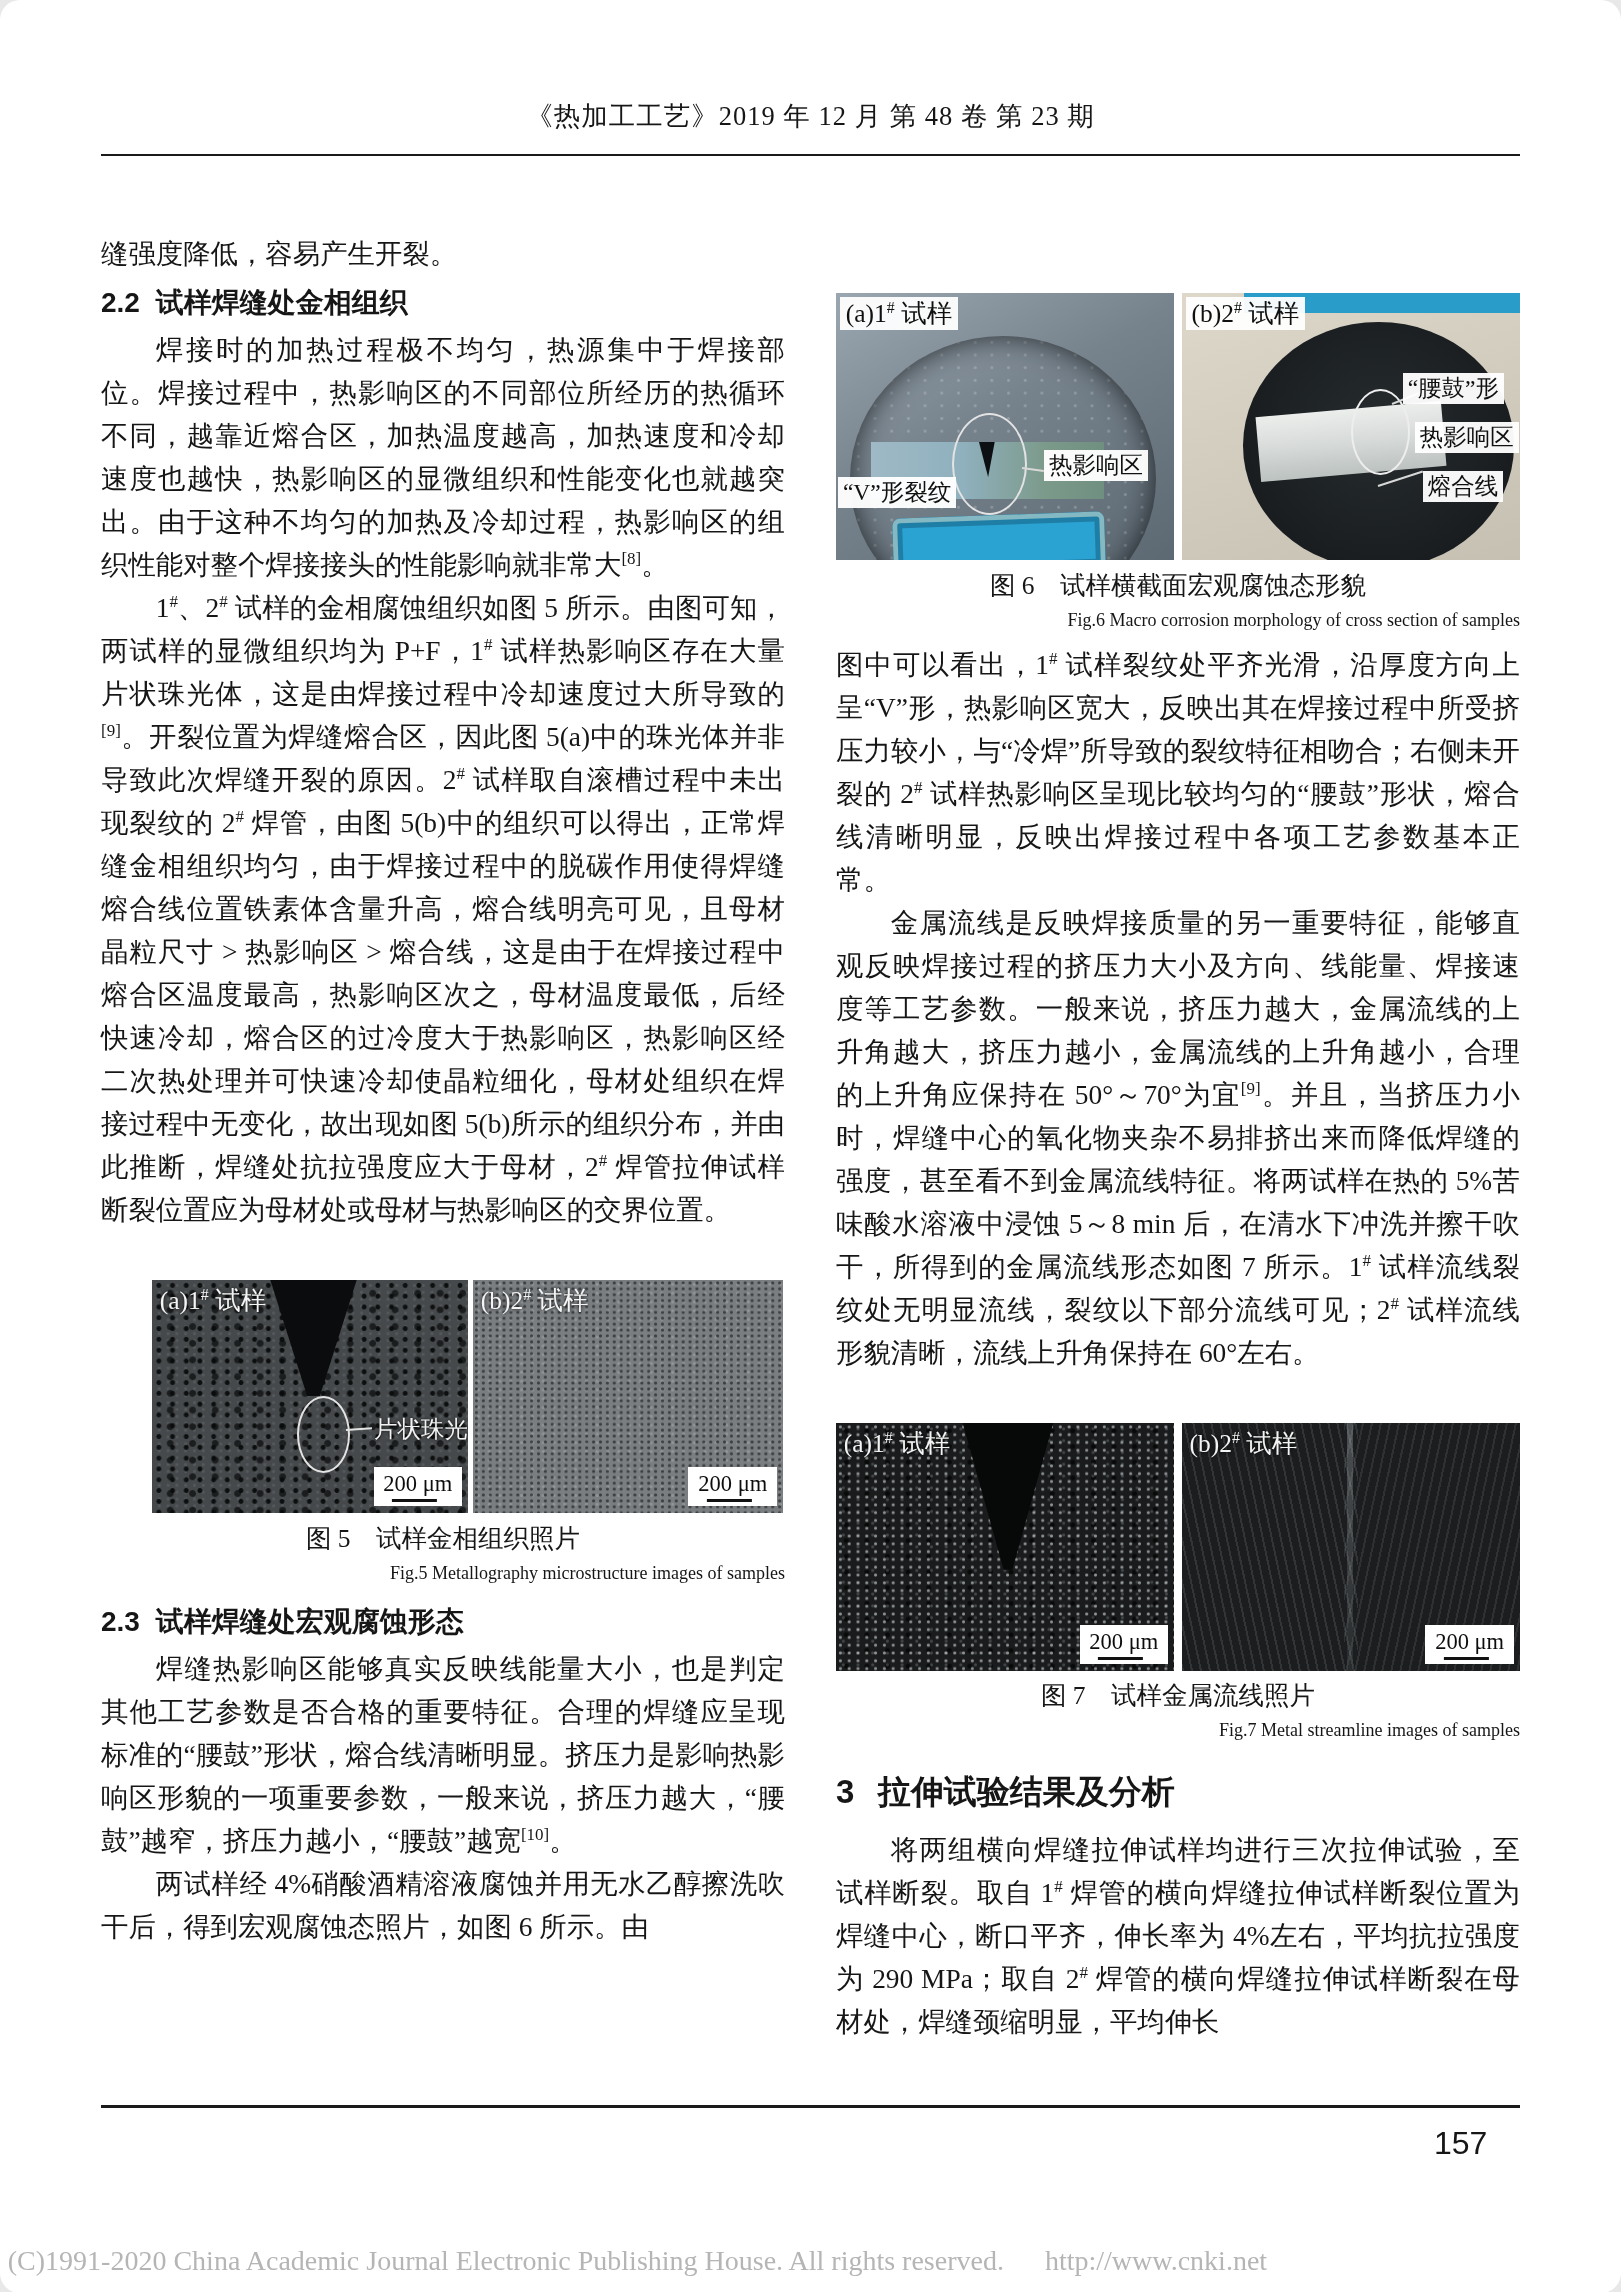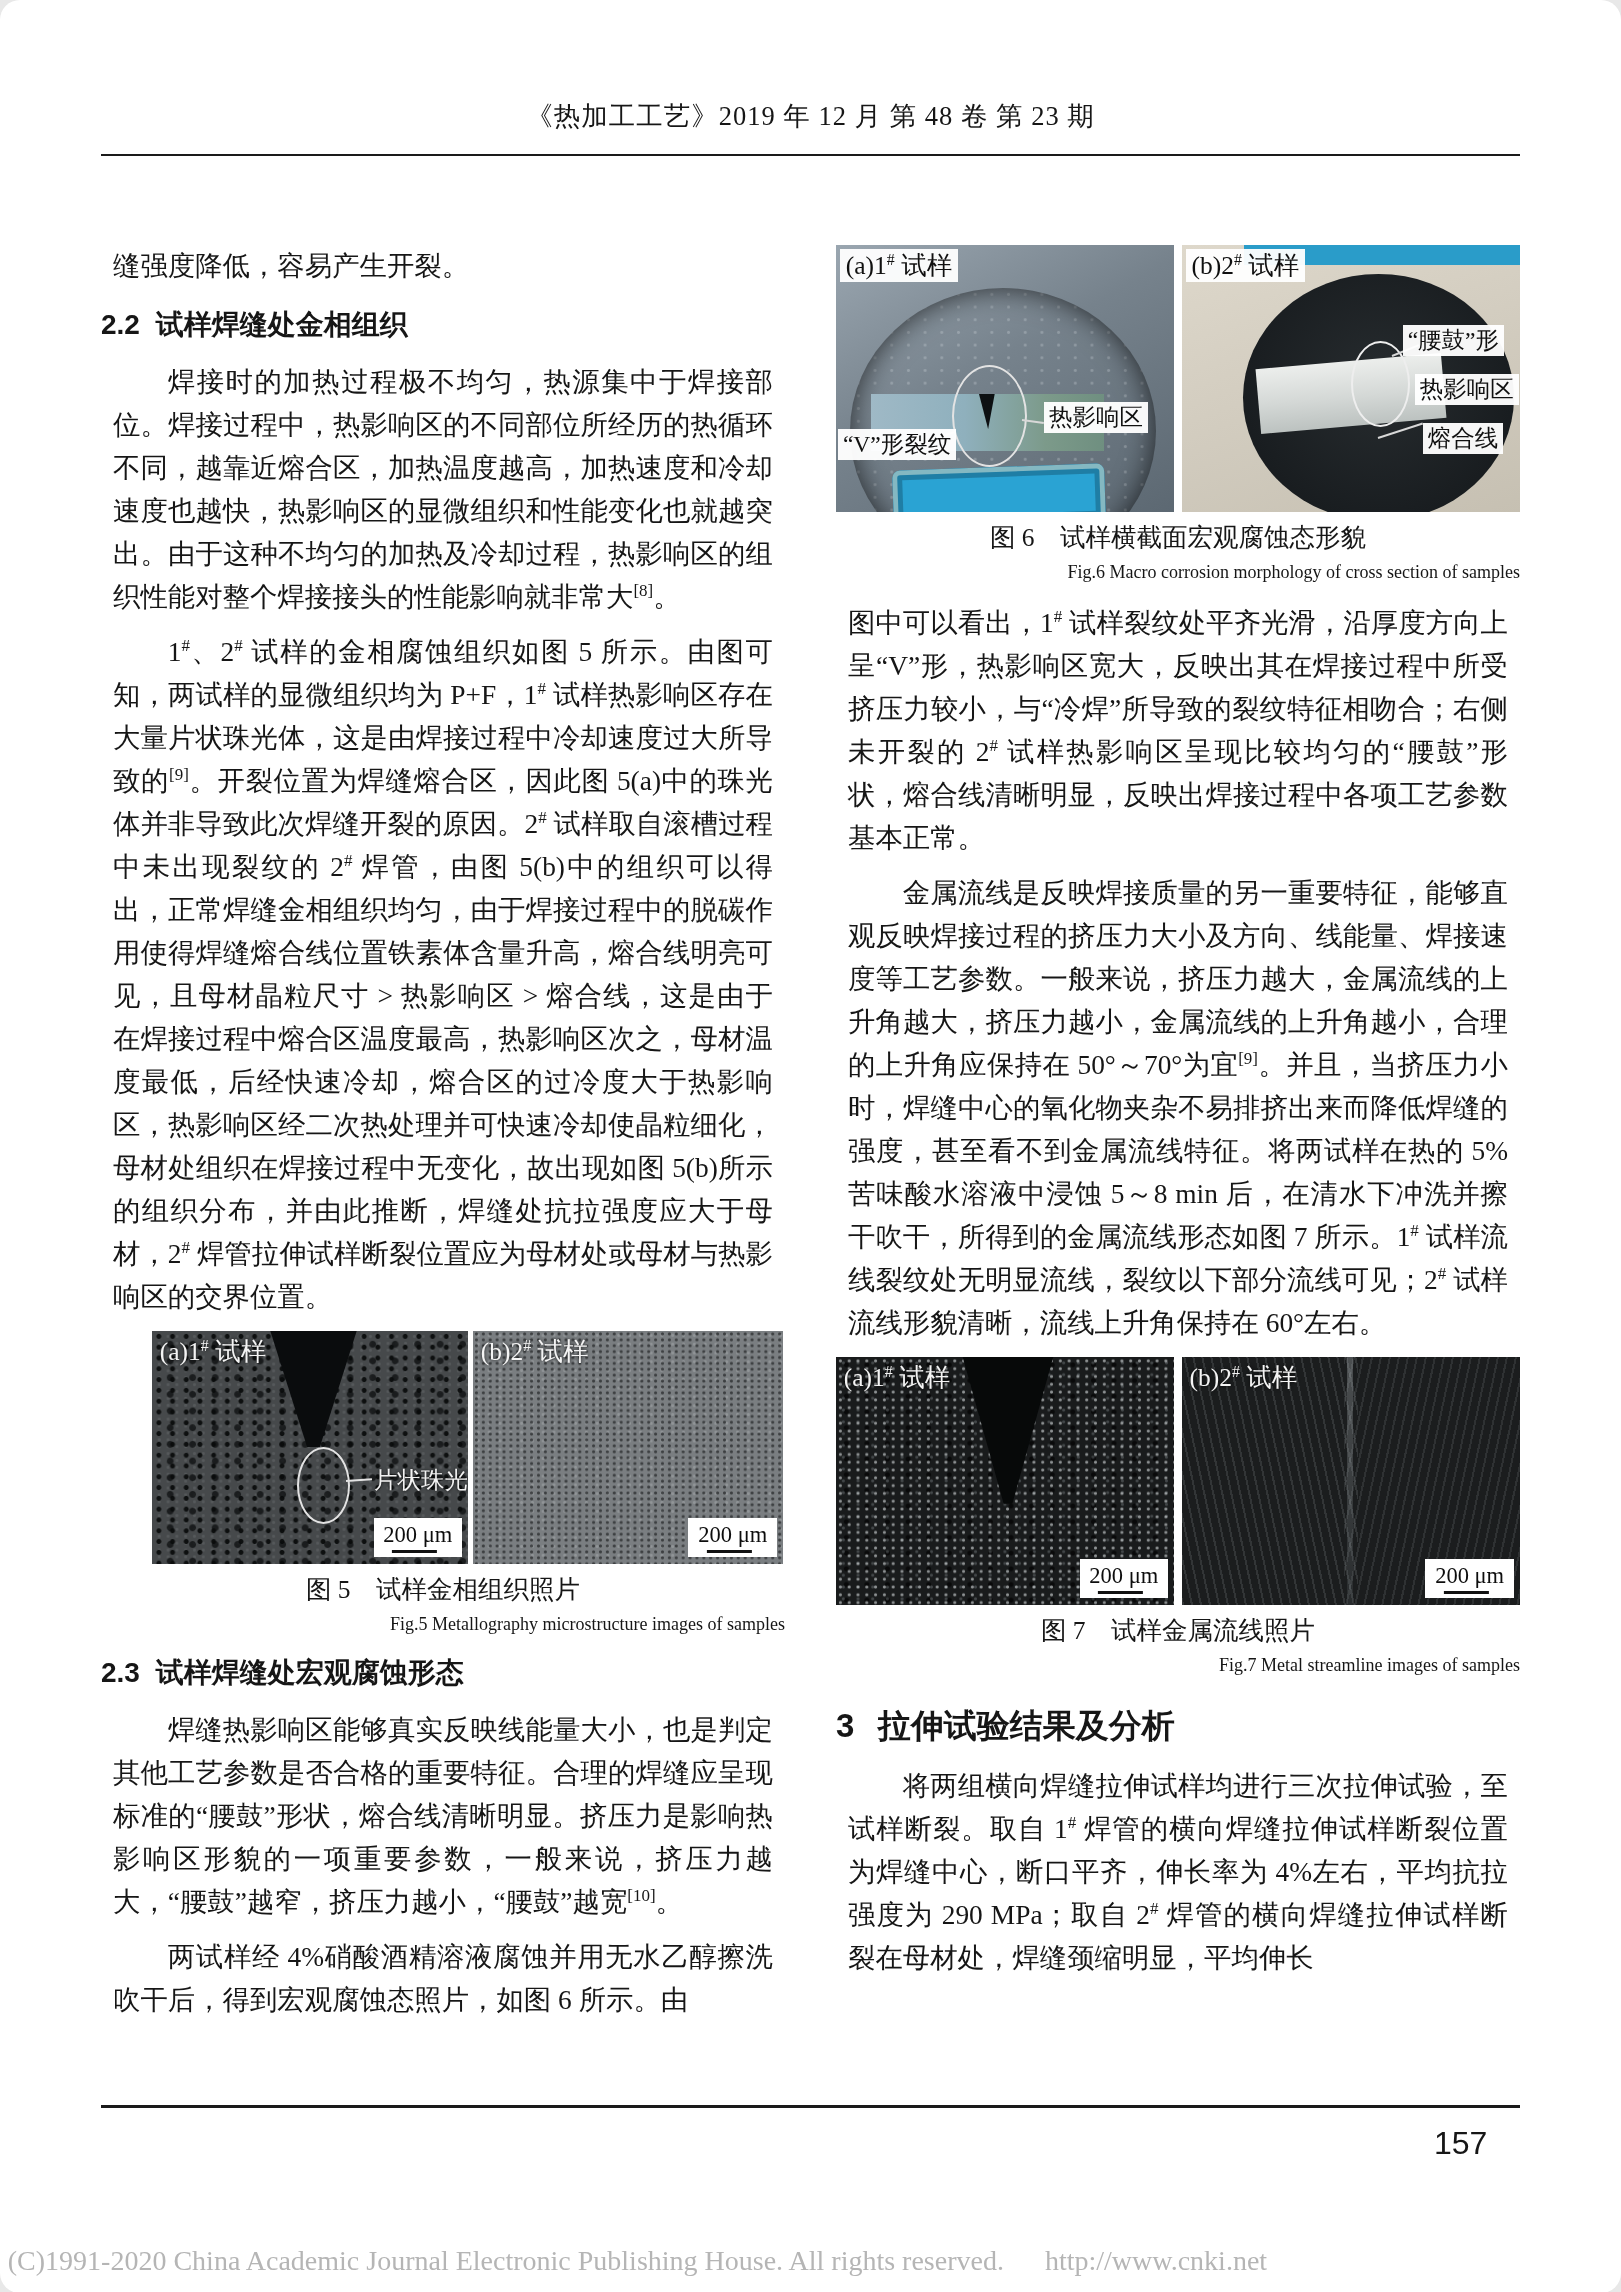--- a/index.html
+++ b/index.html
@@ -5,30 +5,30 @@
   html,body{margin:0;padding:0;background:#e8e8e8;}
   .page{position:relative;width:1621px;height:2293px;background:#ffffff;overflow:hidden;
         font-family:"Liberation Serif","DejaVu Serif",serif;color:#161616;border-radius:20px;}
   
   .hdr{position:absolute;top:98px;left:0;width:100%;text-align:center;font-size:26.5px;letter-spacing:1px;}
   .hdr-rule{position:absolute;top:154px;left:101px;width:1419px;height:0;border-top:2.9px solid #1a1a1a;}
   
   .col{position:absolute;width:684px;font-size:27.4px;line-height:43px;text-align:justify;}
   .col-left{left:101px;top:233px;}
   .col-right{left:836px;top:245px;}
-  p{margin:12px;}
+  p{margin:0;}
   p.ind{text-indent:2em;}
   sup{font-size:0.62em;vertical-align:super;line-height:0;}
   .sec{font-family:"Liberation Sans","DejaVu Sans",sans-serif;font-weight:bold;font-size:28px;line-height:49px;margin:2px 0;}
   .sec .num{margin-right:15.7px;}
   .sec-big{font-family:"Liberation Sans","DejaVu Sans",sans-serif;font-weight:bold;font-size:33px;line-height:55px;margin:15.7px 0 9.8px 0;}
   .sec-big .num{margin-right:23.5px;}
   
   .figure{margin:9.8px 0 5.9px 0;}
-  .fig-row{display:flex;}
+  .fig-row{display:flex;margin-top:48px;}
   .panel{position:relative;overflow:hidden;flex:none;}
   .cap-zh{text-align:center;font-size:25.5px;line-height:35px;margin-top:7.8px;}
   .cap-en{text-align:right;font-size:18px;line-height:35px;}
   .tag-light{position:absolute;left:7.8px;top:3.9px;color:#f4f4f4;font-size:25.5px;line-height:33px;text-shadow:0 0 3.9px rgba(0,0,0,.8);}
   .tag-boxed{position:absolute;left:3.9px;top:3.9px;background:rgba(255,255,255,.95);color:#101010;font-size:25.5px;line-height:33px;padding:0 5.9px;}
   .lab{position:absolute;background:rgba(255,255,255,.96);color:#101010;font-size:23.5px;line-height:31px;padding:0 4.9px;white-space:nowrap;}
   .annot-text{position:absolute;color:#f2f2f2;font-size:23.5px;line-height:29px;white-space:nowrap;text-shadow:0 0 2.9px rgba(0,0,0,.9);}
   .ell{position:absolute;border:2px solid #e3e3e3;border-radius:50%;}
   .lead-line{position:absolute;height:2px;background:#e3e3e3;transform-origin:left center;}
   .lead-dark{background:#d8d8d8;}

